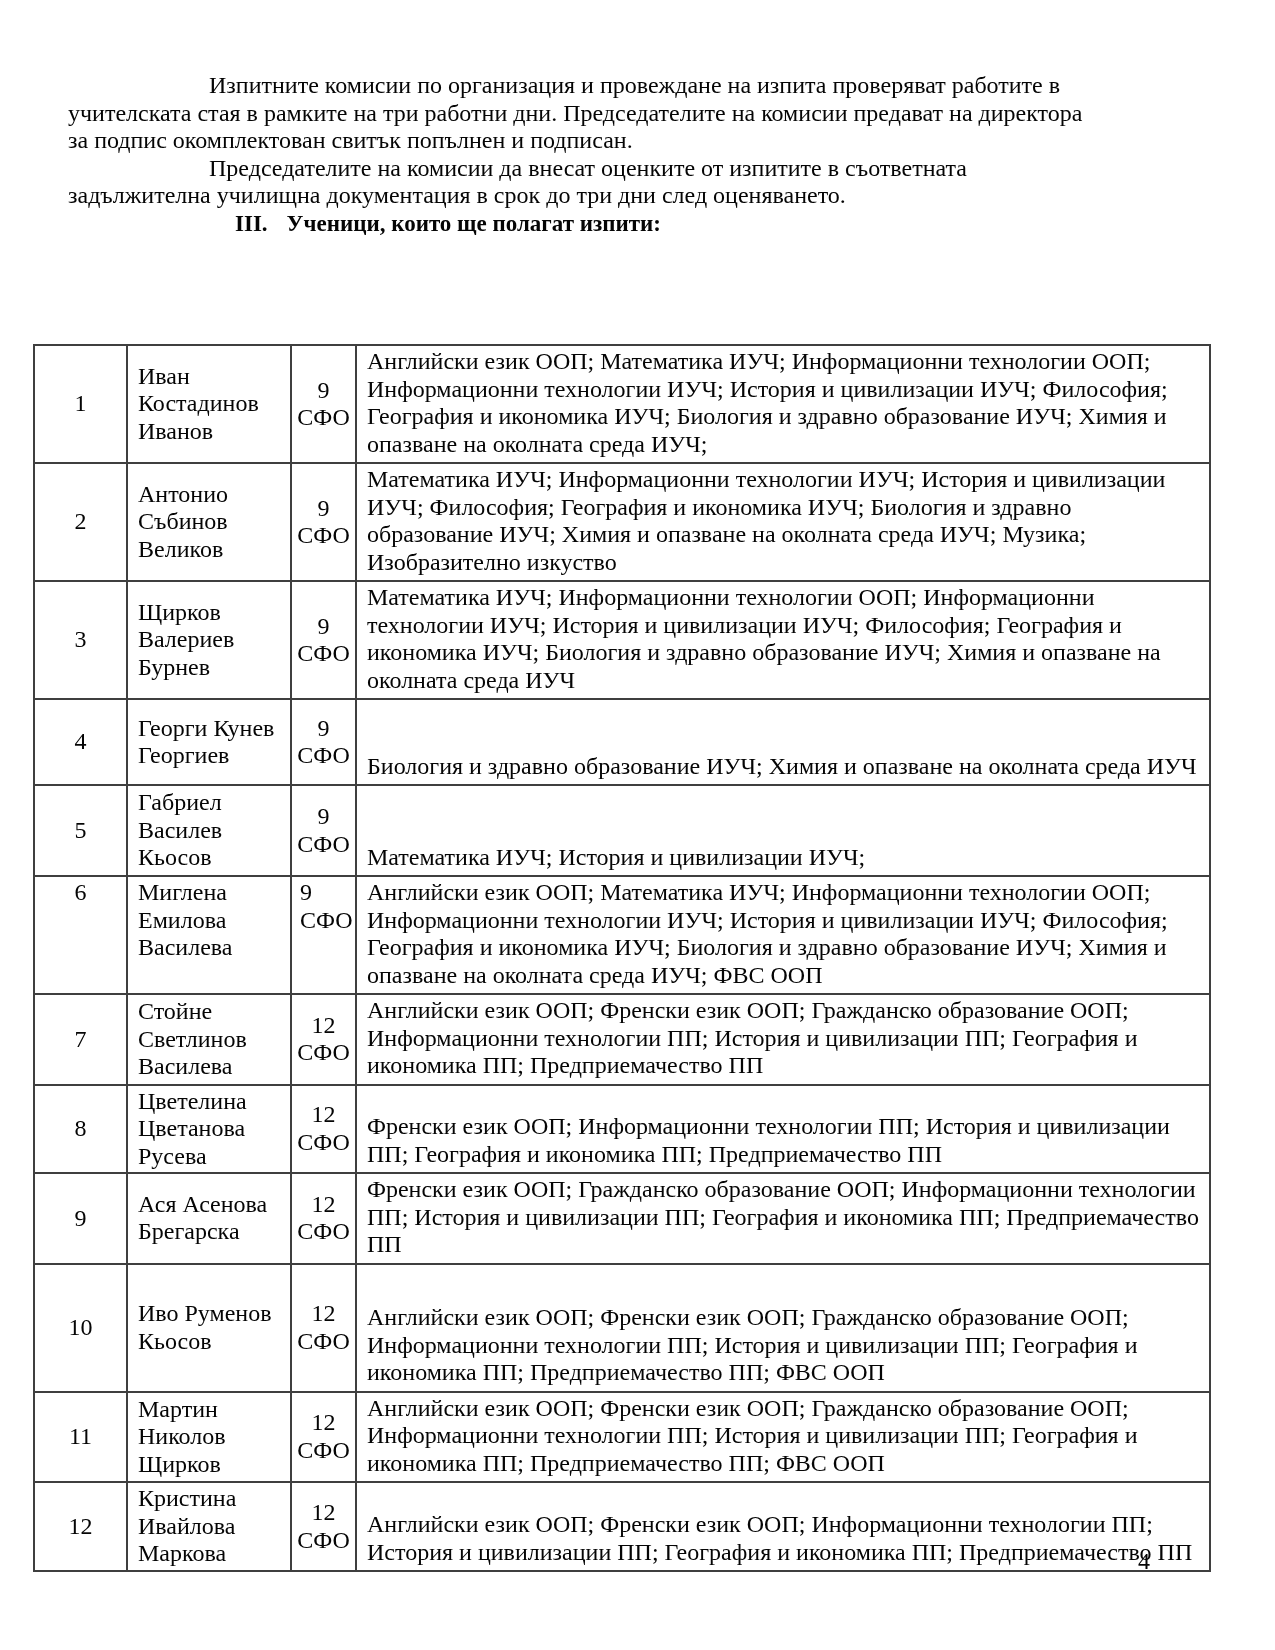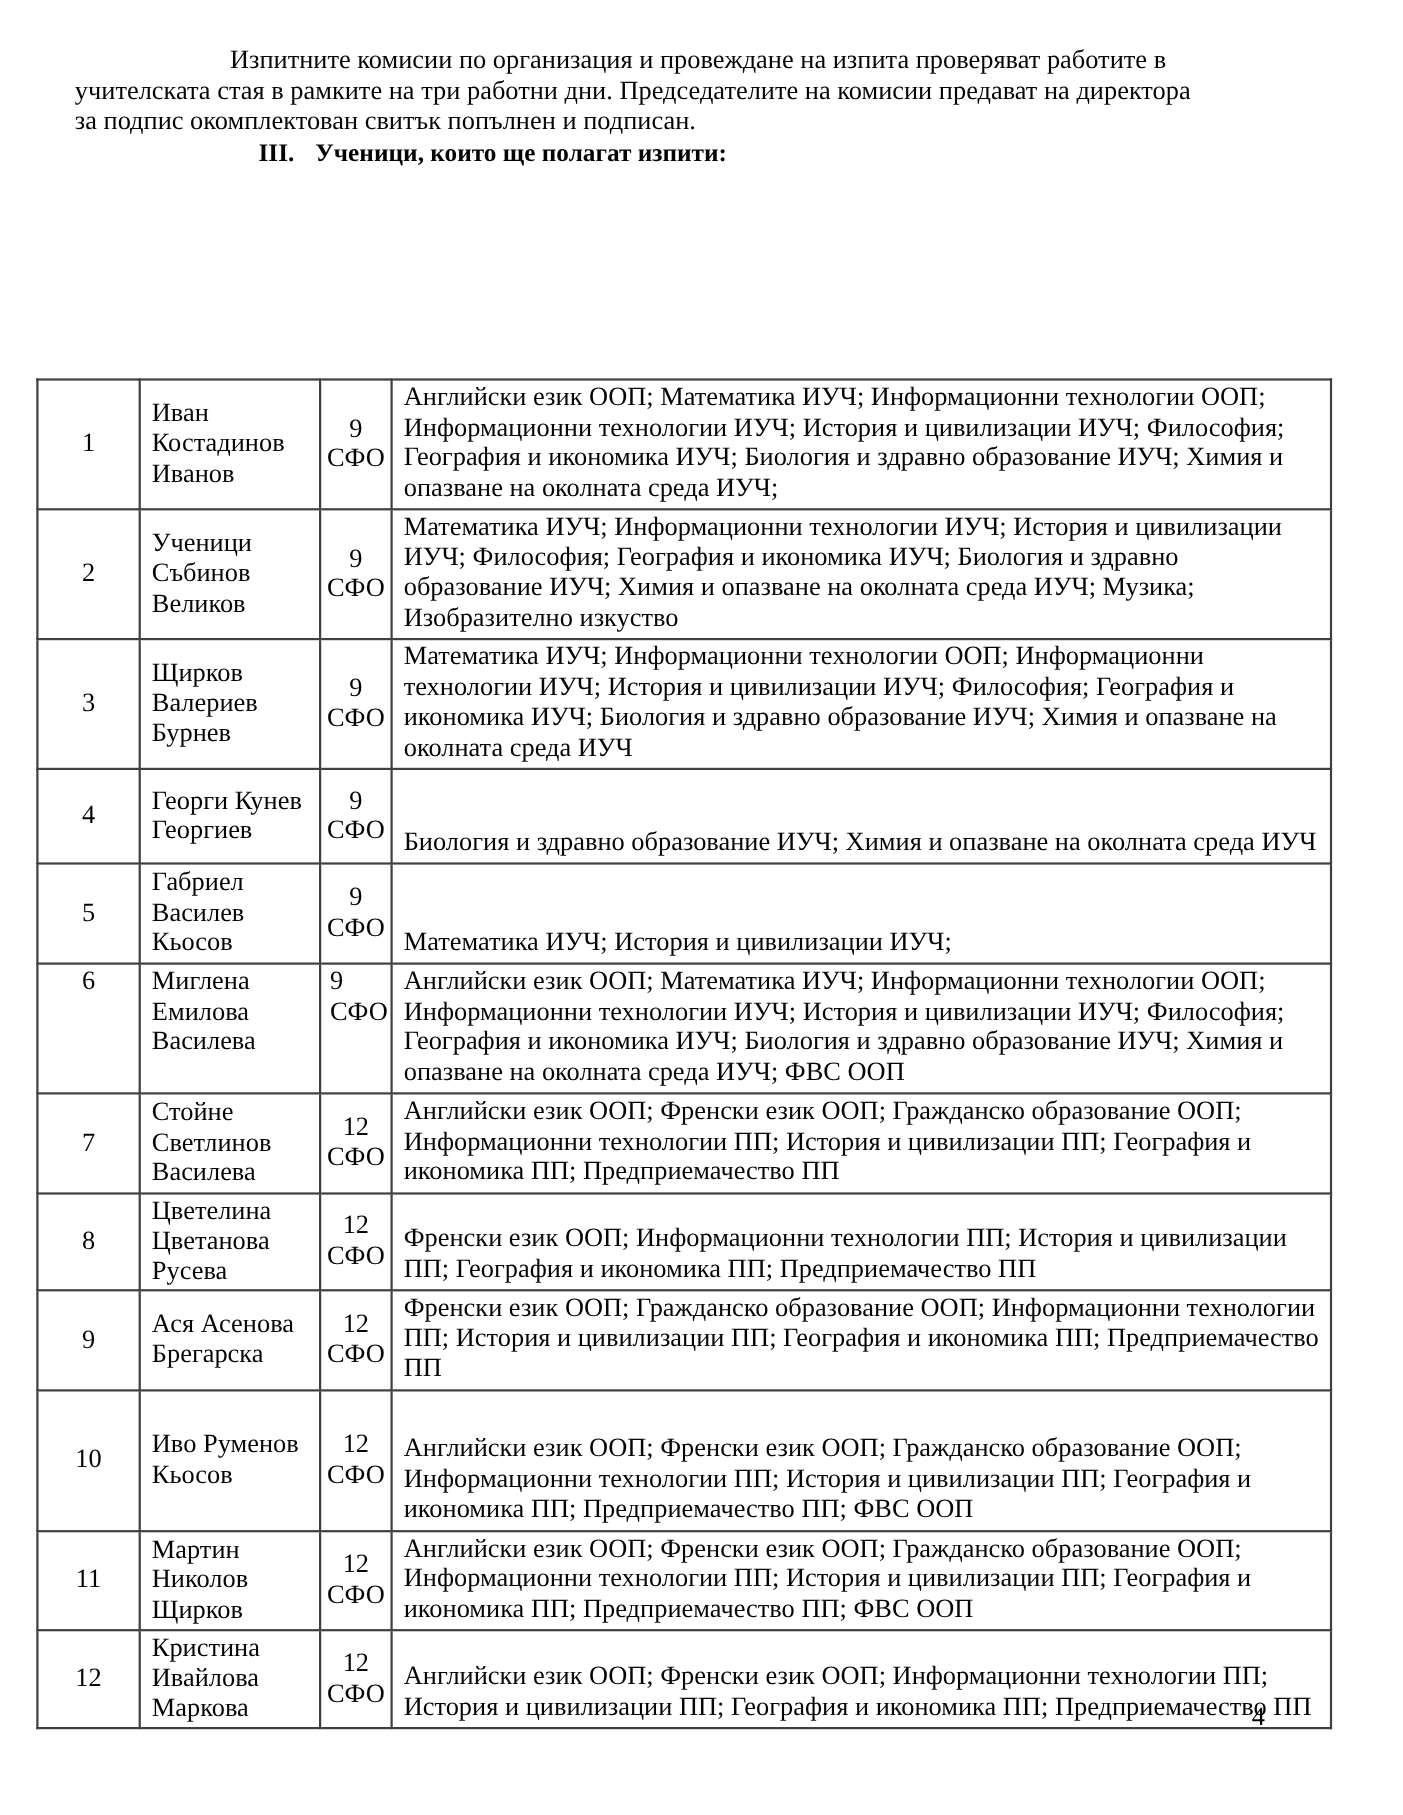--- a/index.html
+++ b/index.html
@@ -17,21 +17,21 @@
   }
   .page {
     position: relative;
     width: 1275px;
     height: 1650px;
     background: #ffffff;
   }
   .text-block {
     position: absolute;
     left: 68px;
-    top: 42px;
+    top: 72px;
     width: 1035px;
     font-size: 24px;
     line-height: 27.5px;
     text-align: left;
   }
   .para {
     margin: 0;
   }
   .indent-lg { text-indent: 141px; }
   .indent-md { text-indent: 89px; }
@@ -105,20 +105,21 @@
     line-height: 28px;
   }
 </style>
 </head>
 <body>
 
 <div class="page">
 
   <div class="text-block">
     <p class="para indent-lg">Изпитните комисии по организация и провеждане на изпита проверяват работите в учителската стая в рамките на три  работни дни. Председателите на комисии предават  на директора за подпис окомплектован свитък попълнен и подписан.</p>
+    <p class="para indent-lg">Председателите на комисии да внесат оценките от изпитите в съответната задължителна училищна документация в срок до три дни след оценяването.</p>
     <h3 class="heading">
       <span class="heading-num">III.</span><span class="heading-text">Ученици, които ще полагат изпити:</span>
     </h3>
   </div>
 
   <table class="students-table">
     <colgroup>
       <col style="width:93px">
       <col style="width:164px">
       <col style="width:65px">
@@ -129,21 +130,21 @@
     <td class="td-num">1</td>
     <td class="td-name">Иван Костадинов Иванов</td>
     <td class="td-grade">
       <div class="grade-num">9</div>
       <div class="grade-form">СФО</div>
     </td>
     <td class="td-subjects">Английски език ООП; Математика ИУЧ; Информационни технологии ООП; Информационни технологии ИУЧ; История и цивилизации ИУЧ; Философия; География и икономика ИУЧ; Биология и здравно образование ИУЧ; Химия и опазване на околната среда ИУЧ;</td>
   </tr>
         <tr style="height: 117px;">
     <td class="td-num">2</td>
-    <td class="td-name">Ученици Събинов Великов</td>
+    <td class="td-name">Антонио Събинов Великов</td>
     <td class="td-grade">
       <div class="grade-num">9</div>
       <div class="grade-form">СФО</div>
     </td>
     <td class="td-subjects">Математика ИУЧ; Информационни технологии ИУЧ; История и цивилизации ИУЧ; Философия; География и икономика ИУЧ; Биология и здравно образование ИУЧ; Химия и опазване на околната среда ИУЧ; Музика; Изобразително изкуство</td>
   </tr>
         <tr style="height: 115px;">
     <td class="td-num">3</td>
     <td class="td-name">Щирков Валериев Бурнев</td>
     <td class="td-grade">

